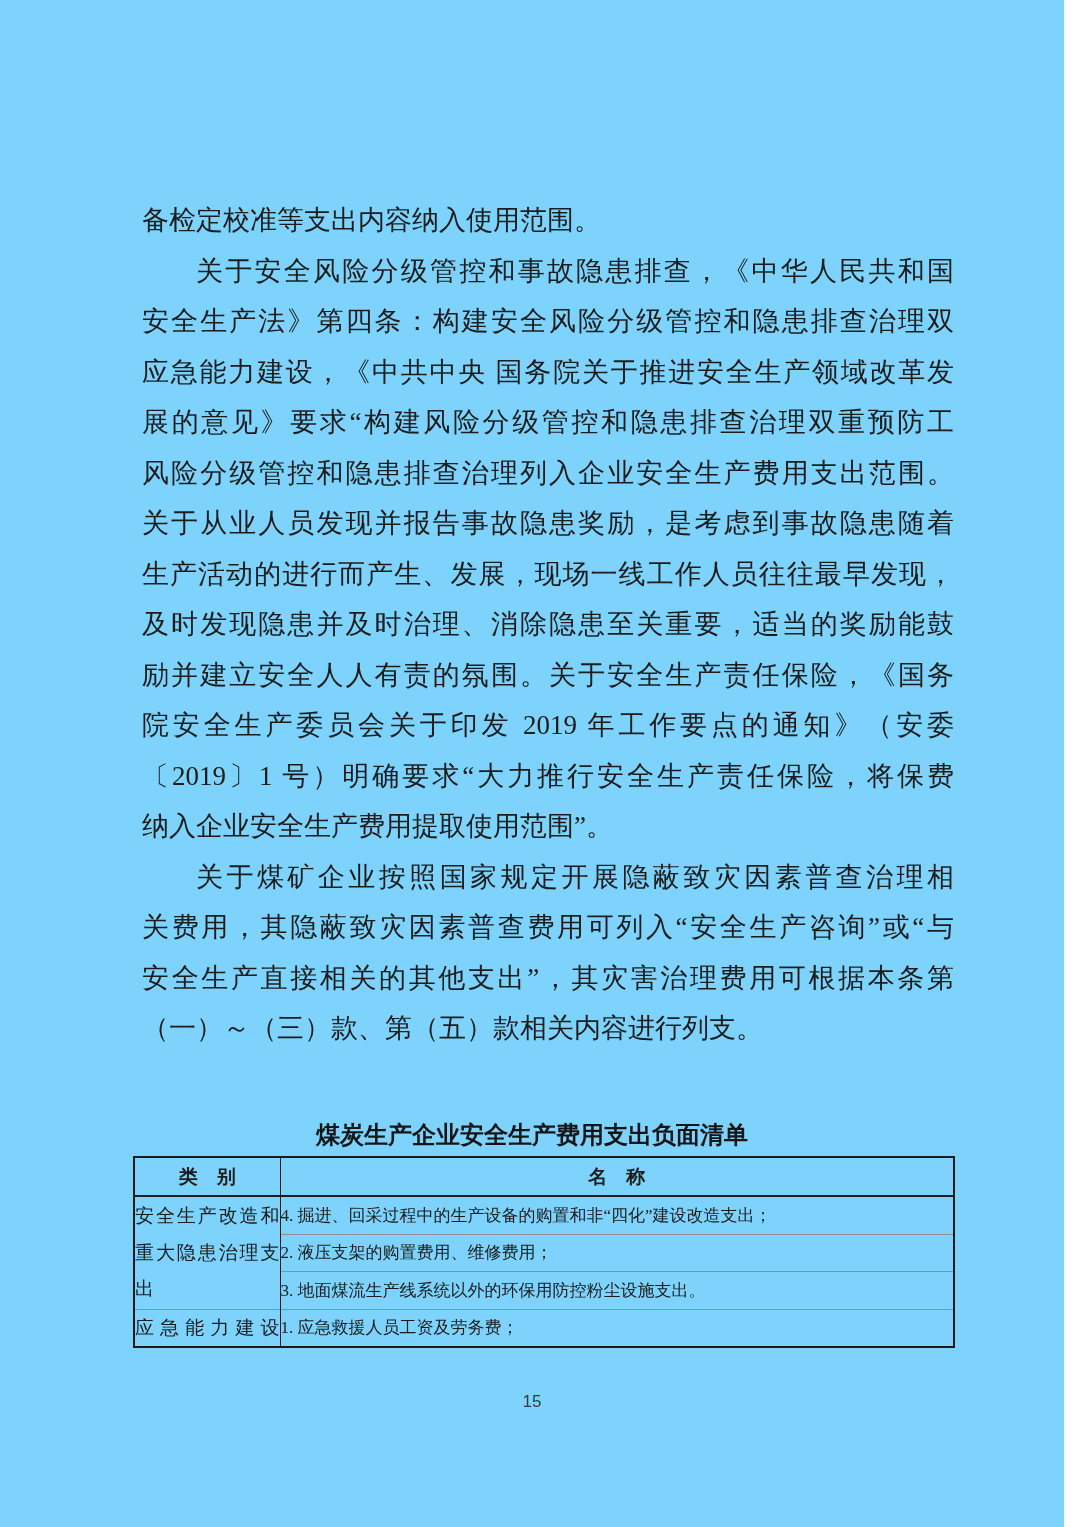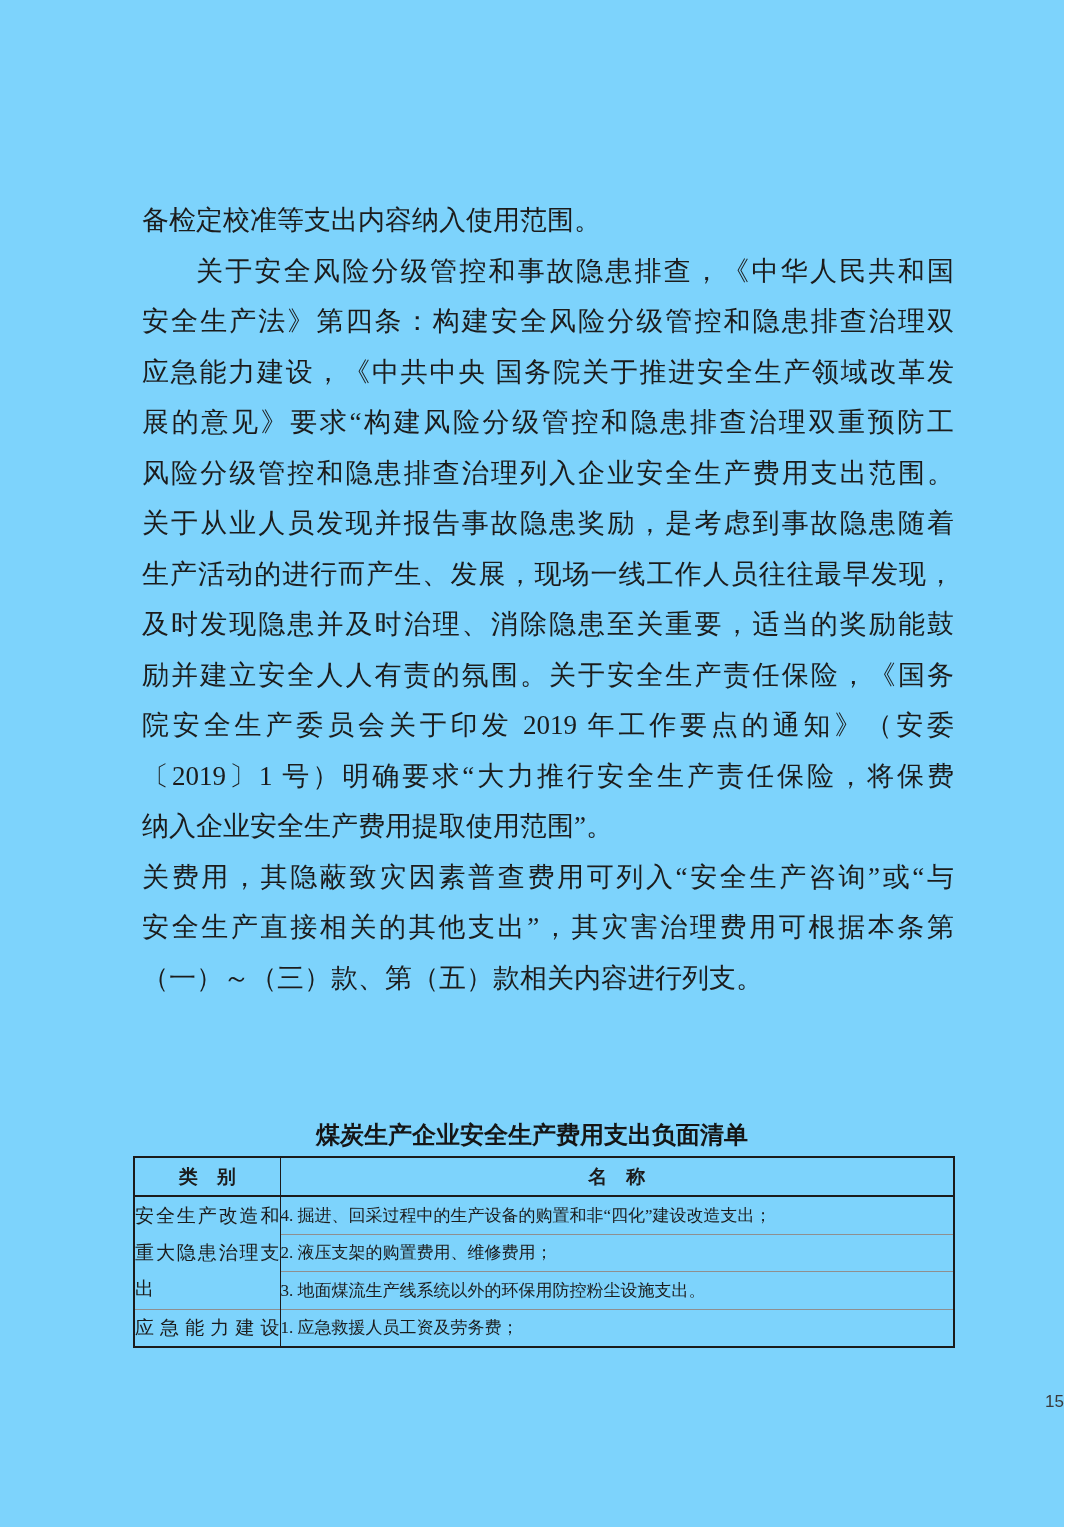--- a/index.html
+++ b/index.html
@@ -97,21 +97,21 @@
   td.item {
     padding-left: 10px;
     padding-right: 6px;
     font-size: 17px;
   }
   .pagenum {
     position: absolute;
     left: 0;
     top: 1392px;
     width: 100%;
-    text-align: right;
+    text-align: center;
     font-family: "Liberation Sans", "DejaVu Sans", sans-serif;
     font-size: 17px;
     color: #3a3a3a;
   }
 </style>
 </head>
 <body>
 
 <div class="page">
 
@@ -122,20 +122,21 @@
       <div class="textline jfull">应急能力建设，《中共中央 国务院关于推进安全生产领域改革发</div>
       <div class="textline jfull">展的意见》要求“构建风险分级管控和隐患排查治理双重预防工</div>
       <div class="textline jfull">风险分级管控和隐患排查治理列入企业安全生产费用支出范围。</div>
       <div class="textline jfull">关于从业人员发现并报告事故隐患奖励，是考虑到事故隐患随着</div>
       <div class="textline jfull">生产活动的进行而产生、发展，现场一线工作人员往往最早发现，</div>
       <div class="textline jfull">及时发现隐患并及时治理、消除隐患至关重要，适当的奖励能鼓</div>
       <div class="textline jfull">励并建立安全人人有责的氛围。关于安全生产责任保险，《国务</div>
       <div class="textline jfull">院安全生产委员会关于印发 2019 年工作要点的通知》（安委</div>
       <div class="textline jfull">〔2019〕1 号）明确要求“大力推行安全生产责任保险，将保费</div>
       <div class="textline">纳入企业安全生产费用提取使用范围”。</div>
+      <div class="textline jfull indent">关于煤矿企业按照国家规定开展隐蔽致灾因素普查治理相</div>
       <div class="textline jfull">关费用，其隐蔽致灾因素普查费用可列入“安全生产咨询”或“与</div>
       <div class="textline jfull">安全生产直接相关的其他支出”，其灾害治理费用可根据本条第</div>
       <div class="textline">（一）～（三）款、第（五）款相关内容进行列支。</div>
     </div>
 
   <div class="tabletitle">煤炭生产企业安全生产费用支出负面清单</div>
 
   <table class="negtable">
     <colgroup>
       <col class="c1">

